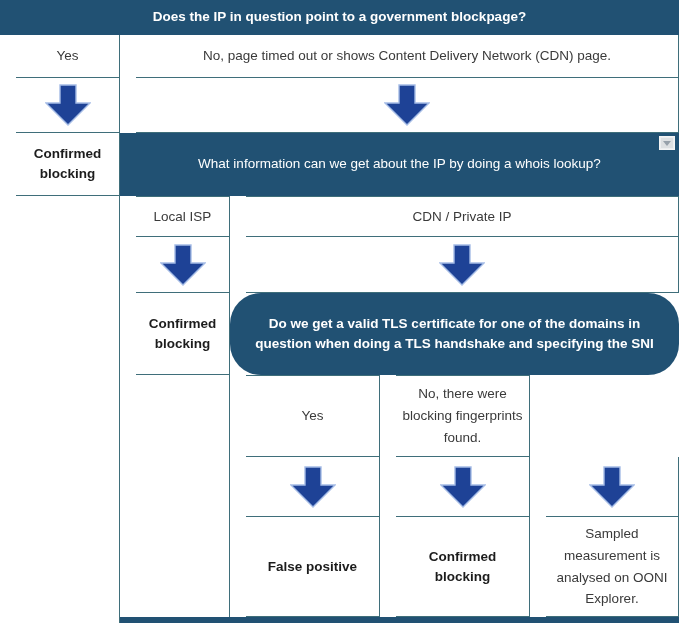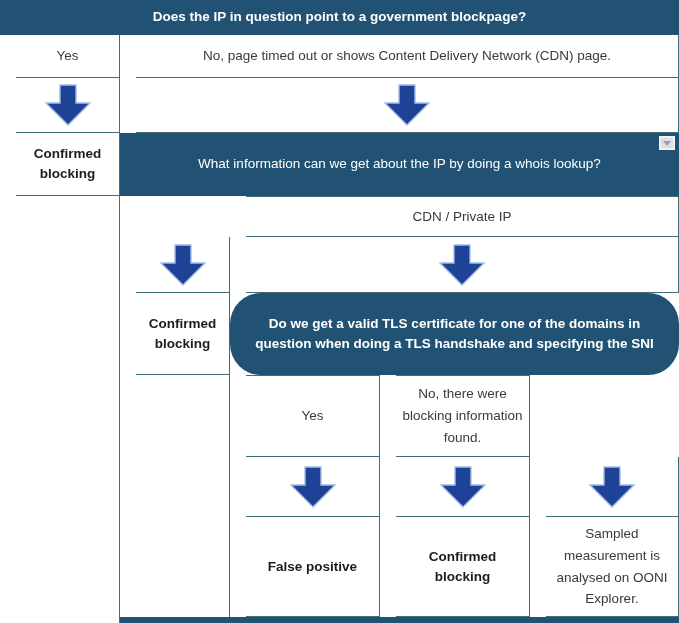--- a/index.html
+++ b/index.html
@@ -94,20 +94,23 @@
   </div>
   <div class="blue-header pad-h" style="grid-area:4/2/5/6;">
     <span>What information can we get about the IP by doing a whois lookup?</span>
     <span class="collapse-widget">
       <span class="tri"></span>
     </span>
   </div>
 
   <div class="cell bR" style="grid-area:5/1/12/2;"></div>
 
+  <div class="cell bT bR bB" style="grid-area:5/2/6/3;">
+    <span>Local ISP</span>
+  </div>
   <div class="cell bT bB bR" style="grid-area:5/3/6/6;">
     <span>CDN / Private IP</span>
   </div>
 
   <div class="cell bR bB" style="grid-area:6/2/7/3;">
     <svg class="arrow-svg" width="46" height="42" viewBox="0 0 46 42">
       <path d="M15 1 H31 V19 H45 L23 41 L1 19 H15 Z" style="fill:var(--arrow-blue);stroke:var(--arrow-edge);stroke-width:1.4;"></path>
     </svg>
   </div>
   <div class="cell bB bR" style="grid-area:6/3/7/6;">
@@ -122,21 +125,21 @@
   <div class="blue-header hbold pad-h" style="grid-area:7/3/8/6;border-radius:31px;">
     <span>Do we get a valid TLS certificate for one of the domains in question when doing a TLS handshake and specifying the SNI</span>
   </div>
 
   <div class="cell bR" style="grid-area:8/2/11/3;"></div>
 
   <div class="cell bT bR bB" style="grid-area:8/3/9/4;">
     <span>Yes</span>
   </div>
   <div class="cell bT bR bB soft" style="grid-area:8/4/9/5;">
-    <span class="wrap-tight" style="max-width:126px;">No, there were blocking information found.</span>
+    <span class="wrap-tight" style="max-width:126px;">No, there were blocking fingerprints found.</span>
   </div>
 
   <div class="cell bR bB" style="grid-area:9/3/10/4;">
     <svg class="arrow-svg" width="46" height="42" viewBox="0 0 46 42">
       <path d="M15 1 H31 V19 H45 L23 41 L1 19 H15 Z" style="fill:var(--arrow-blue);stroke:var(--arrow-edge);stroke-width:1.4;"></path>
     </svg>
   </div>
   <div class="cell bR bB" style="grid-area:9/4/10/5;">
     <svg class="arrow-svg" width="46" height="42" viewBox="0 0 46 42">
       <path d="M15 1 H31 V19 H45 L23 41 L1 19 H15 Z" style="fill:var(--arrow-blue);stroke:var(--arrow-edge);stroke-width:1.4;"></path>

